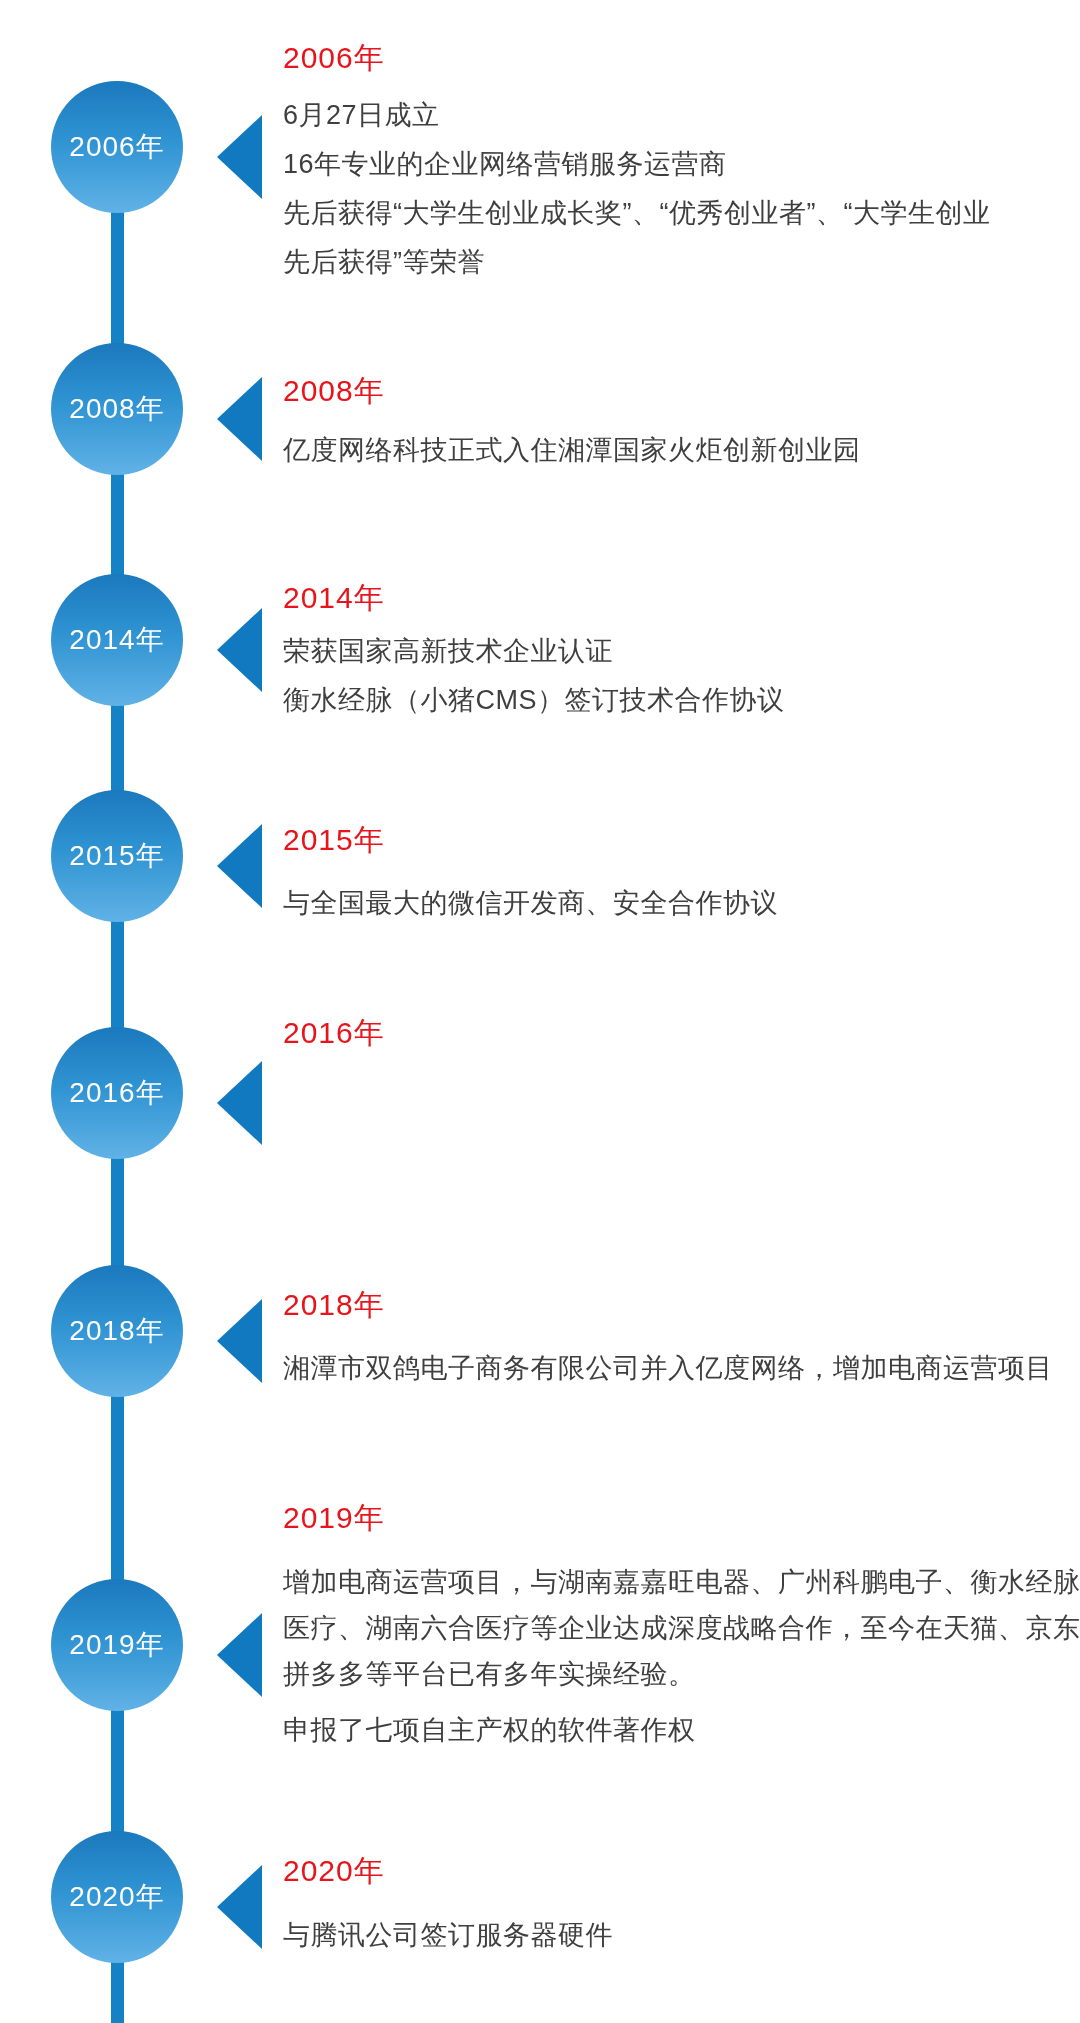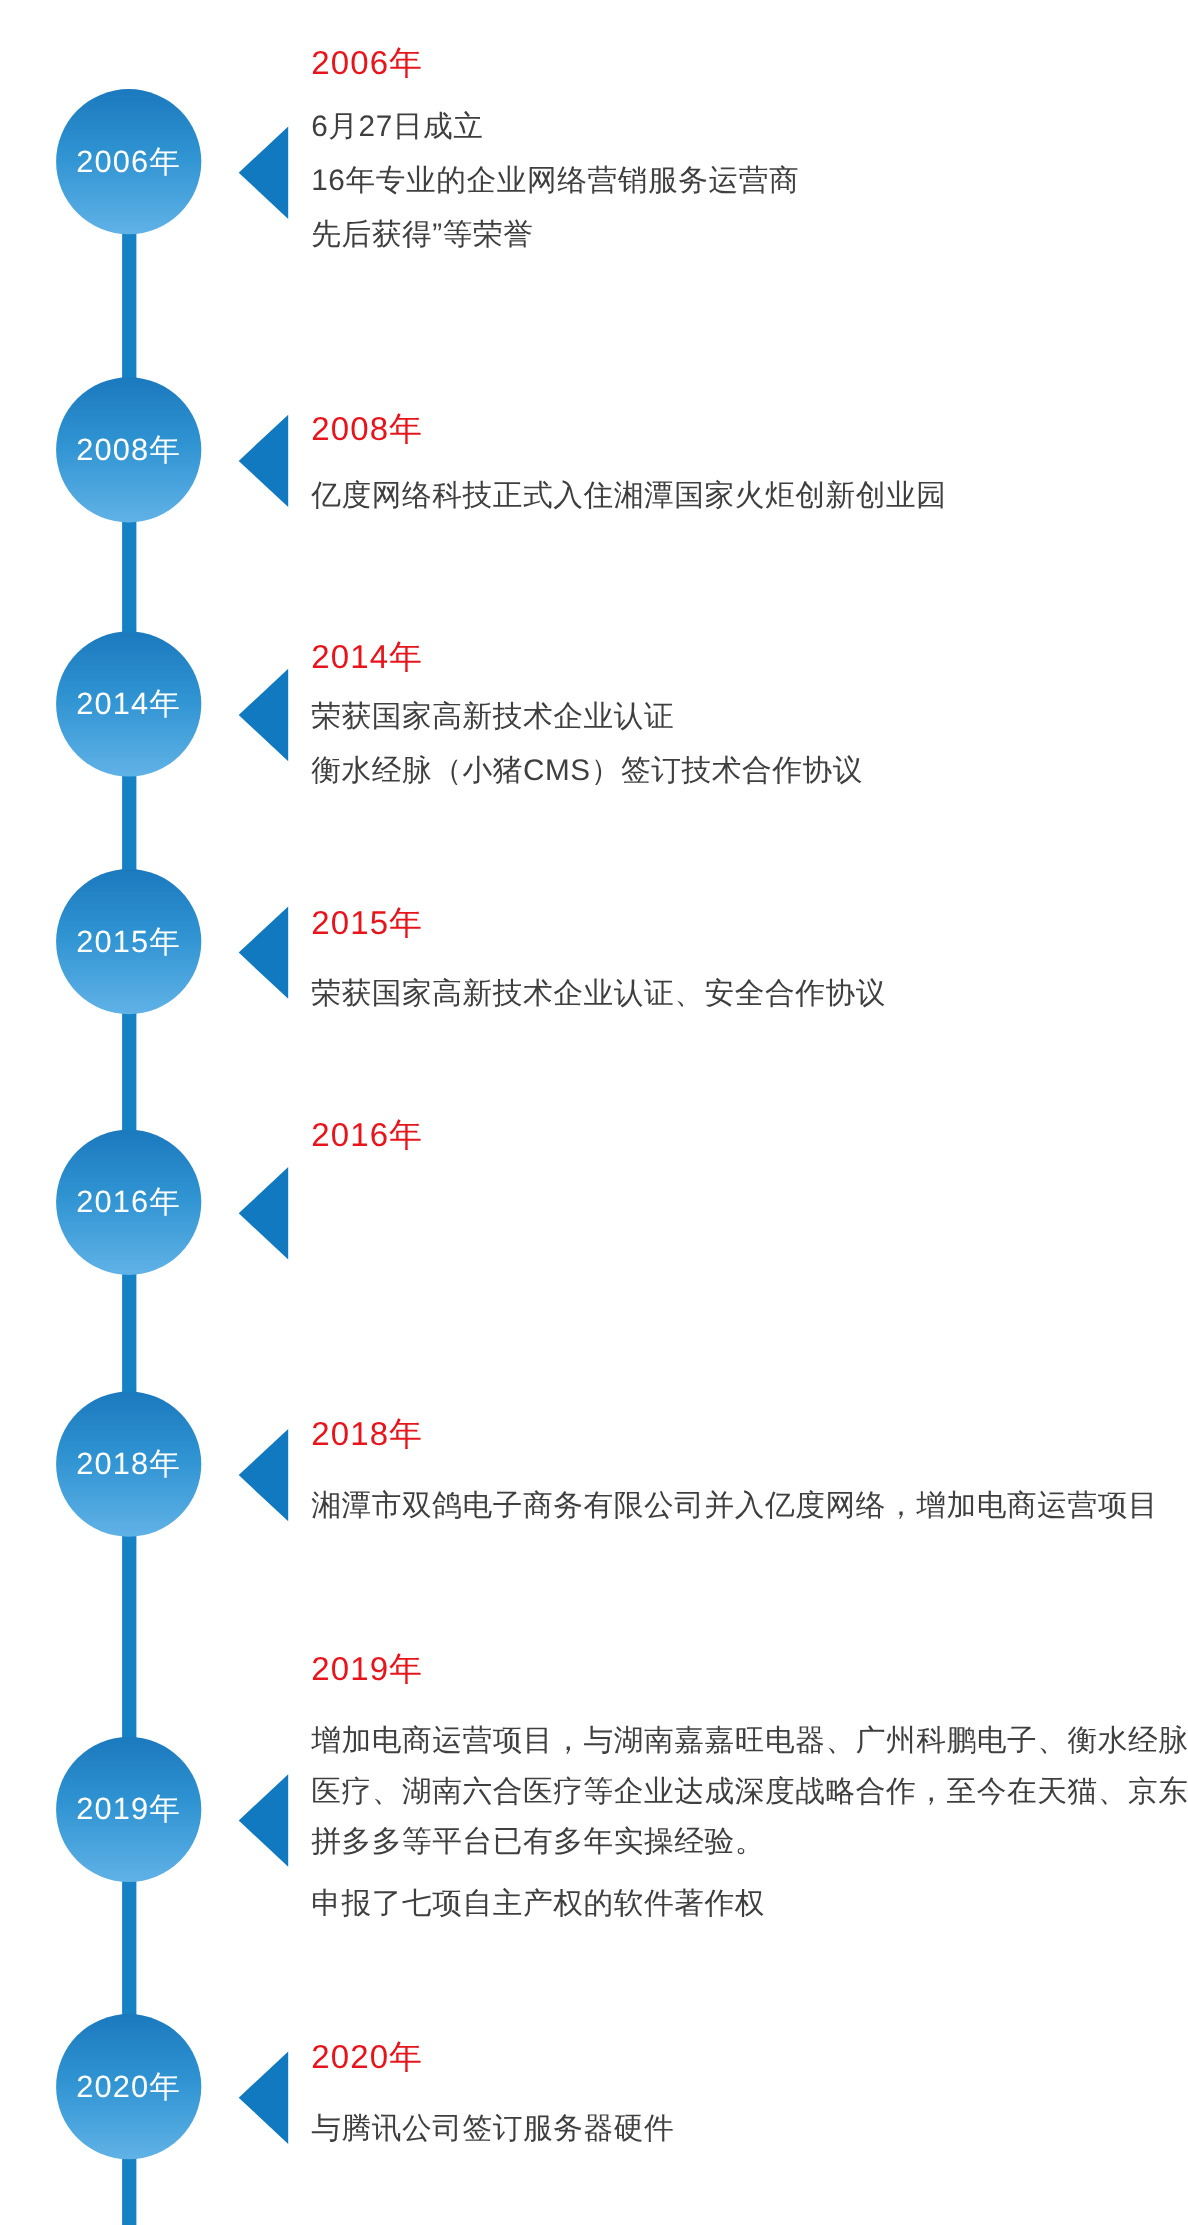--- a/index.html
+++ b/index.html
@@ -31,20 +31,21 @@
   <div class="spine"></div>
 
   <div class="node" style="top:81px">
     <span class="yr">2006年</span>
   </div>
   <div class="arrow" style="top:115px"></div>
   <div class="heading" style="top:39px">2006年</div>
   <div class="body" style="top:91px">
     <div class="line">6月27日成立</div>
     <div class="line">16年专业的企业网络营销服务运营商</div>
+    <div class="line">先后获得“大学生创业成长奖”、“优秀创业者”、“大学生创业</div>
     <div class="line">先后获得”等荣誉</div>
   </div>
 
   <div class="node" style="top:343px">
     <span class="yr">2008年</span>
   </div>
   <div class="arrow" style="top:377px"></div>
   <div class="heading" style="top:372px">2008年</div>
   <div class="body" style="top:426px">
     <div class="line">亿度网络科技正式入住湘潭国家火炬创新创业园</div>
@@ -59,21 +60,21 @@
     <div class="line">荣获国家高新技术企业认证</div>
     <div class="line">衡水经脉（小猪CMS）签订技术合作协议</div>
   </div>
 
   <div class="node" style="top:790px">
     <span class="yr">2015年</span>
   </div>
   <div class="arrow" style="top:824px"></div>
   <div class="heading" style="top:821px">2015年</div>
   <div class="body" style="top:879px">
-    <div class="line">荣获国家高新技术企业认证、安全合作协议</div>
+    <div class="line">与全国最大的微信开发商、安全合作协议</div>
   </div>
 
   <div class="node" style="top:1027px">
     <span class="yr">2016年</span>
   </div>
   <div class="arrow" style="top:1061px"></div>
   <div class="heading" style="top:1014px">2016年</div>
 
   <div class="node" style="top:1265px">
     <span class="yr">2018年</span>

